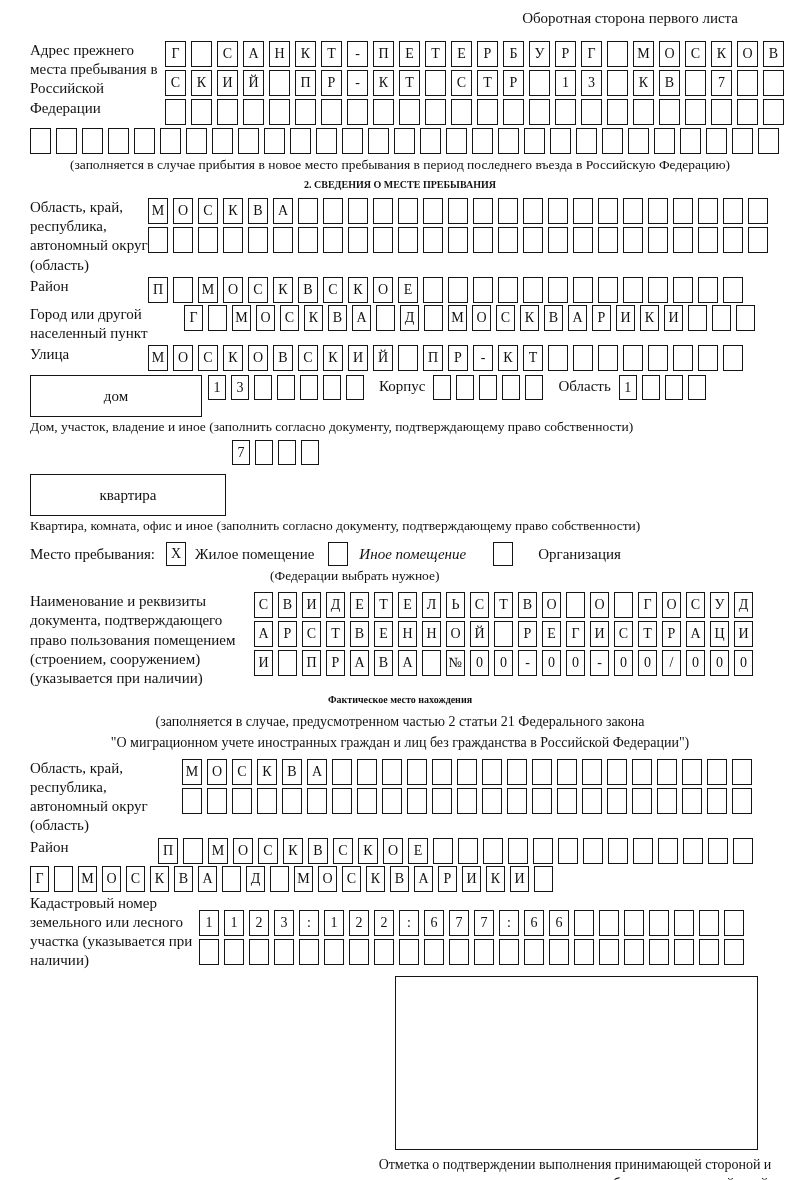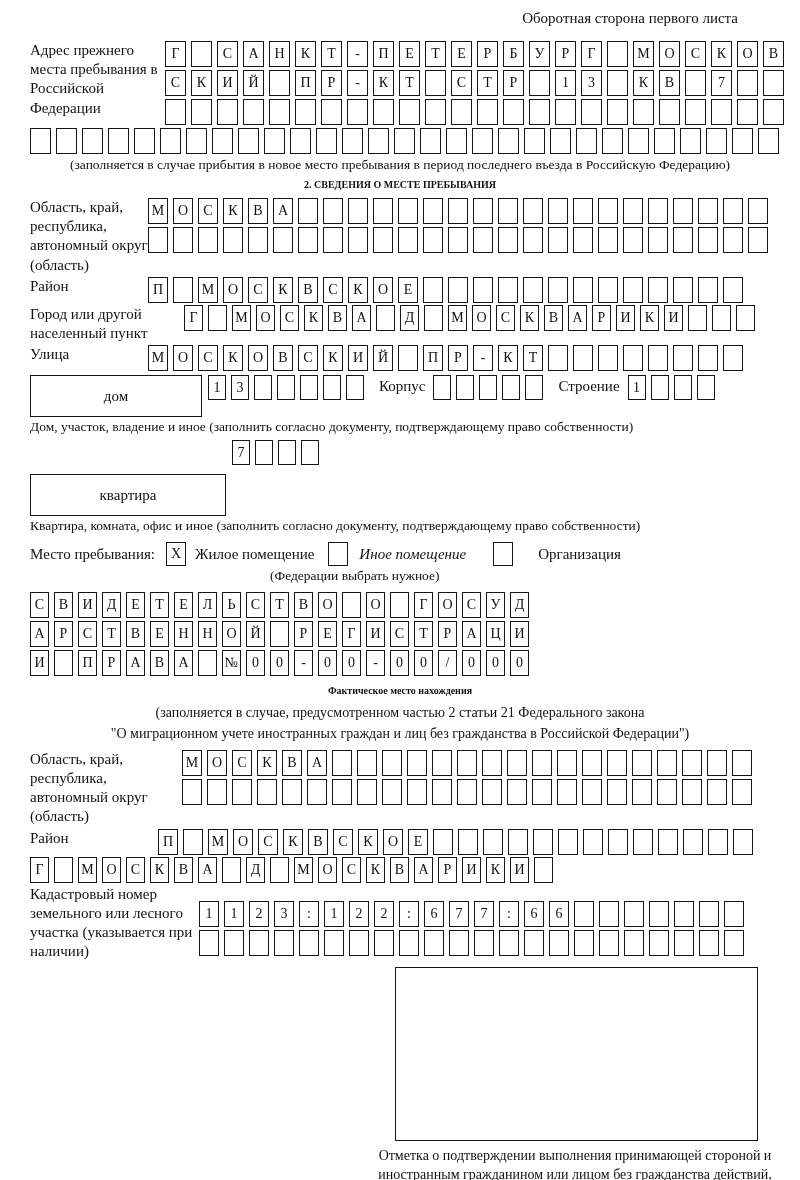--- a/index.html
+++ b/index.html
@@ -329,21 +329,21 @@
         <span class="cell"></span>
       </span>
     <span class="inline-lbl">Корпус</span>
     <span class="cells p23">
         <span class="cell"></span>
         <span class="cell"></span>
         <span class="cell"></span>
         <span class="cell"></span>
         <span class="cell"></span>
       </span>
-    <span class="inline-lbl">Строение</span>
+    <span class="inline-lbl">Область</span>
     <span class="cells p23">
         <span class="cell">1</span>
         <span class="cell"></span>
         <span class="cell"></span>
         <span class="cell"></span>
       </span>
   </div>
   <div class="left-note">Дом, участок, владение и иное (заполнить согласно документу, подтверждающему право собственности)</div>
 
   <div class="frow mb2">
@@ -362,20 +362,21 @@
     <span class="cbox" style="margin-left:11px;">X</span>
     <span style="margin-left:9px;">Жилое помещение</span>
     <span class="cbox" style="margin-left:14px;"></span>
     <span style="margin-left:11px;font-style:italic;">Иное помещение</span>
     <span class="cbox" style="margin-left:27px;"></span>
     <span style="margin-left:25px;">Организация</span>
   </div>
   <div class="stay-note">(Федерации выбрать нужное)</div>
 
   <div class="frow mb4">
+    <div class="lbl" style="width:224px;">Наименование и реквизиты документа, подтверждающего право пользования помещением (строением, сооружением) (указывается при наличии)</div>
     <div>
       <div class="cells cellrow p24">
           <span class="cell">С</span>
           <span class="cell">В</span>
           <span class="cell">И</span>
           <span class="cell">Д</span>
           <span class="cell">Е</span>
           <span class="cell">Т</span>
           <span class="cell">Е</span>
           <span class="cell">Л</span>

